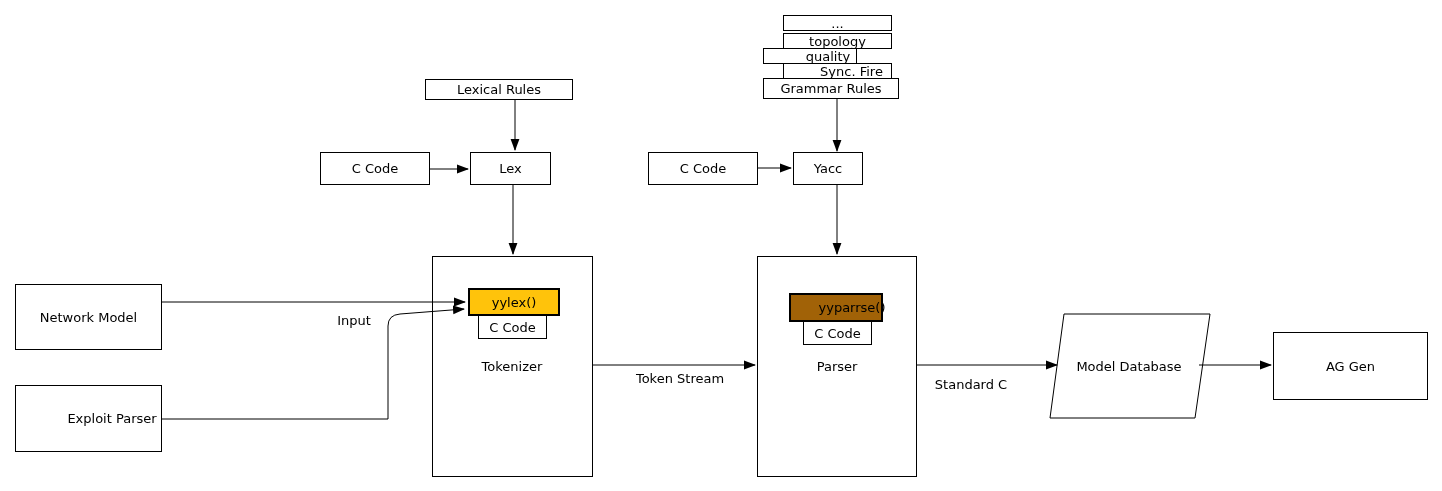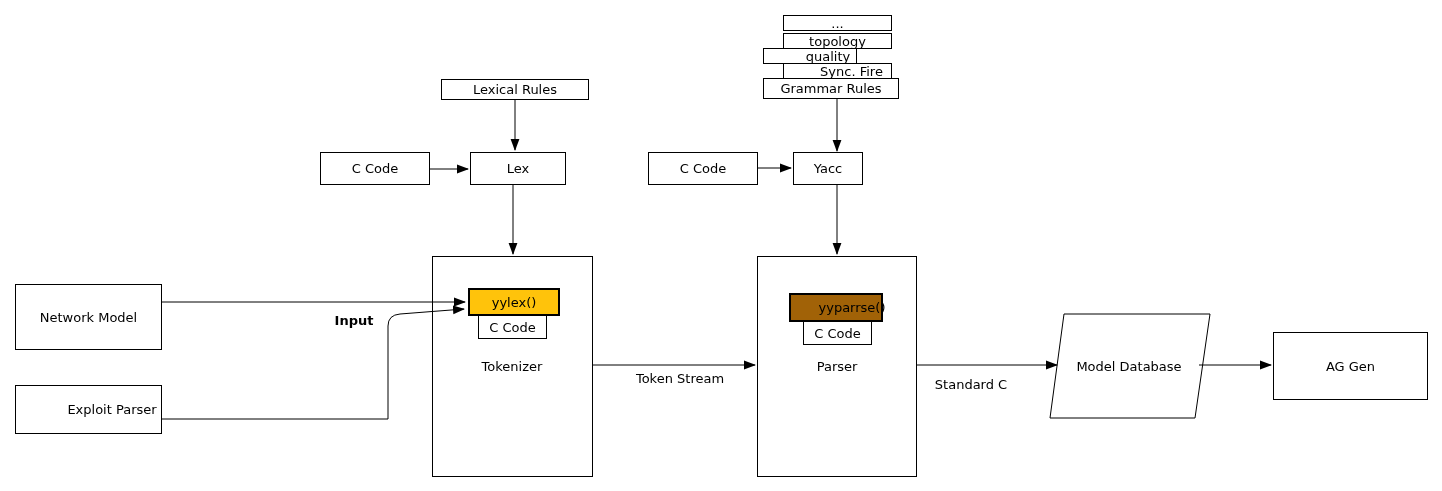--- a/index.html
+++ b/index.html
@@ -80,42 +80,42 @@
 
     <line x1="1199" y1="365" x2="1271" y2="365" stroke="#000" stroke-width="1" marker-end="url(#arr)"></line>
   </svg>
 
   <div class="box" style="left:783px; top:15px; width:109px; height:16px;">...</div>
   <div class="box" style="left:783px; top:33px; width:109px; height:16px;">topology</div>
   <div class="box" style="left:763px; top:48px; width:94px; height:16px;padding-left:36px;">quality</div>
   <div class="box" style="left:783px; top:63px; width:109px; height:16px;padding-left:28px;">Sync. Fire</div>
   <div class="box" style="left:763px; top:78px; width:136px; height:21px;">Grammar Rules</div>
 
-  <div class="box" style="left:441px; top:79px; width:148px; height:21px;">Lexical Rules</div>
+  <div class="box" style="left:425px; top:79px; width:148px; height:21px;">Lexical Rules</div>
 
   <div class="box" style="left:320px; top:152px; width:110px; height:33px;">C Code</div>
-  <div class="box" style="left:470px; top:152px; width:96px; height:33px;">Lex</div>
+  <div class="box" style="left:470px; top:152px; width:81px; height:33px;">Lex</div>
 
   <div class="box" style="left:648px; top:152px; width:110px; height:33px;">C Code</div>
   <div class="box" style="left:793px; top:152px; width:70px; height:33px;">Yacc</div>
 
   <div class="box" style="left:15px; top:284px; width:147px; height:66px;">Network Model</div>
-  <div class="box" style="left:15px; top:385px; width:147px; height:49px;padding-left:47px;">Exploit Parser</div>
+  <div class="box" style="left:15px; top:385px; width:147px; height:67px;padding-left:47px;">Exploit Parser</div>
 
   <div class="box" style="left:432px; top:256px; width:161px; height:221px;"></div>
   <div class="box highlight" style="left: 468px; top: 288px; width: 92px; height: 28px; background: rgb(255, 195, 11);">yylex()</div>
   <div class="box" style="left:478px; top:315px; width:69px; height:24px;">C Code</div>
   <div class="flabel" style="left:512px; top:366px;">Tokenizer</div>
 
   <div class="box" style="left:757px; top:256px; width:160px; height:221px;"></div>
   <div class="box highlight" style="left: 789px; top: 293px; width: 94px; height: 29px; background: #a16207; padding-left: 32px;">yyparrse()</div>
   <div class="box" style="left:803px; top:321px; width:69px; height:24px;">C Code</div>
   <div class="flabel" style="left:837px; top:366px;">Parser</div>
 
   <div class="flabel" style="left:1129px; top:366px;">Model Database</div>
 
   <div class="box" style="left:1273px; top:332px; width:155px; height:68px;">AG Gen</div>
 
-  <div class="flabel" style="left:354px; top:320px;font-weight:bold;">Input</div>
+  <div class="flabel" style="left:354px; top:320px;">Input</div>
   <div class="flabel" style="left:680px; top:378px;">Token Stream</div>
   <div class="flabel" style="left:971px; top:377px;margin-top:7px;">Standard C</div>
 
 </div>
 
 </body></html>

